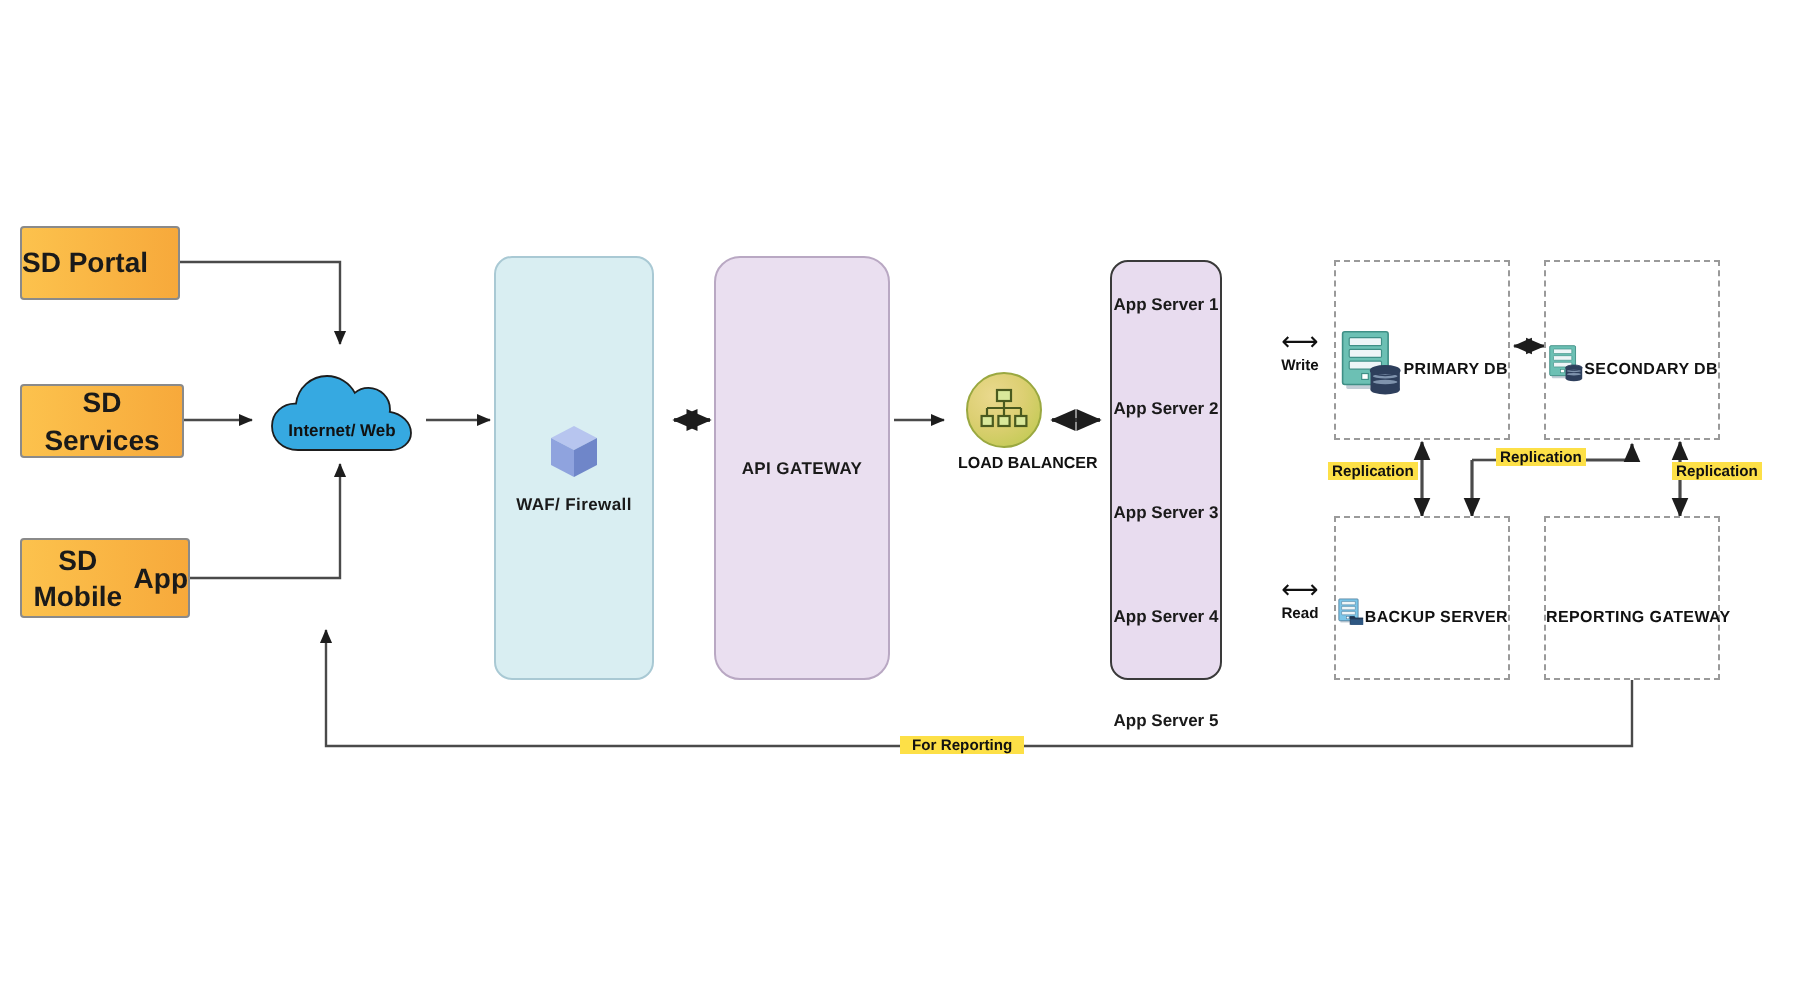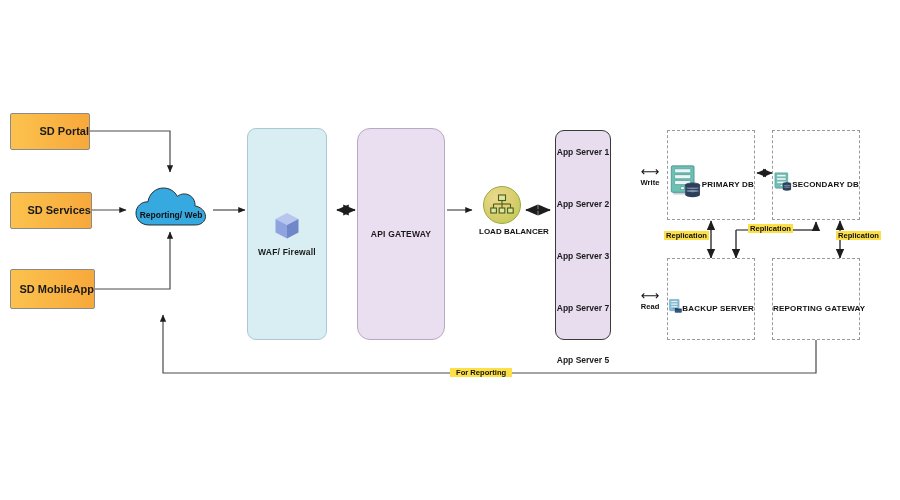--- a/index.html
+++ b/index.html
@@ -28,23 +28,23 @@
     position: absolute;
     box-sizing: border-box;
   }
   
   .src-box {
     border: 1px solid #8a8a8a;
     border-radius: 2px;
     background: linear-gradient(to right, #fcc24d 0%, #f7a93b 100%);
     display: flex;
     align-items: center;
-    justify-content: flex-end;
-    text-align: center;
-    font-size: 11px;
+    justify-content: flex-start;
+    text-align: center;
+    font-size: 14px;
     font-weight: bold;
     color: #1a1a1a;
     line-height: 1.3;
     box-shadow: 0 0 0 0 rgba(0,0,0,0);
   }
   
   .col-box {
     border: 1px solid #9b9bb0;
     border-radius: 9px;
     display: flex;
@@ -223,21 +223,21 @@
 
   <div class="node src-box" style="left:10px; top:269px; width:85px; height:40px; flex-direction:row;">
     <span>SD Mobile</span>
     <span>App</span>
   </div>
 
   <div class="cloud-wrap" style="left:135px; top:183px;">
     <svg width="72" height="48" viewBox="0 0 72 48">
       <path d="M14,42 C6,42 1,36.5 1,30 C1,23.5 6.5,18.5 13,18.8 C14,11 20.5,5 28.5,5 C34.5,5 39.8,8.4 42.4,13.4 C44.2,11.8 46.6,10.9 49.2,10.9 C55.2,10.9 60,15.7 60,21.7 C60,22.1 60,22.5 59.9,22.9 C65.8,23.8 70.5,28.3 70.5,33.5 C70.5,38.3 66,42 60.5,42 Z" fill="#36a9e1" stroke="#1d1d1d" stroke-width="0.9"></path>
     </svg>
-    <div class="cloud-text">Reporting/ Web</div>
+    <div class="cloud-text">Internet/ Web</div>
   </div>
 
   <div class="node col-box col-waf" style="left:247px; top:128px; width:80px; height:212px;">
     <svg width="26" height="28" viewBox="0 0 26 28" style="margin-bottom:7px;">
       <path d="M13,1 L24.5,7 L13,13 L1.5,7 Z" fill="#b7c5ef"></path>
       <path d="M1.5,7 L13,13 L13,26.5 L1.5,20.5 Z" fill="#8fa3de"></path>
       <path d="M24.5,7 L13,13 L13,26.5 L24.5,20.5 Z" fill="#6f86c9"></path>
     </svg>
     <div class="col-label">WAF/ Firewall</div>
   </div>
@@ -262,21 +262,21 @@
         </g>
       </svg>
     </div>
     <div class="lb-text">LOAD BALANCER</div>
   </div>
 
   <div class="node col-box col-app" style="left:555px; top:130px; width:56px; height:210px;gap:42px;">
     <div class="app-label">App Server 1</div>
     <div class="app-label">App Server 2</div>
     <div class="app-label">App Server 3</div>
-    <div class="app-label">App Server 7</div>
+    <div class="app-label">App Server 4</div>
     <div class="app-label">App Server 5</div>
   </div>
 
   <div class="arrow-pair" style="left:637px; top:166px;">
     <div class="glyph">⟷</div>
     <div class="cap">Write</div>
   </div>
 
   <div class="arrow-pair" style="left:637px; top:290px;">
     <div class="glyph">⟷</div>

